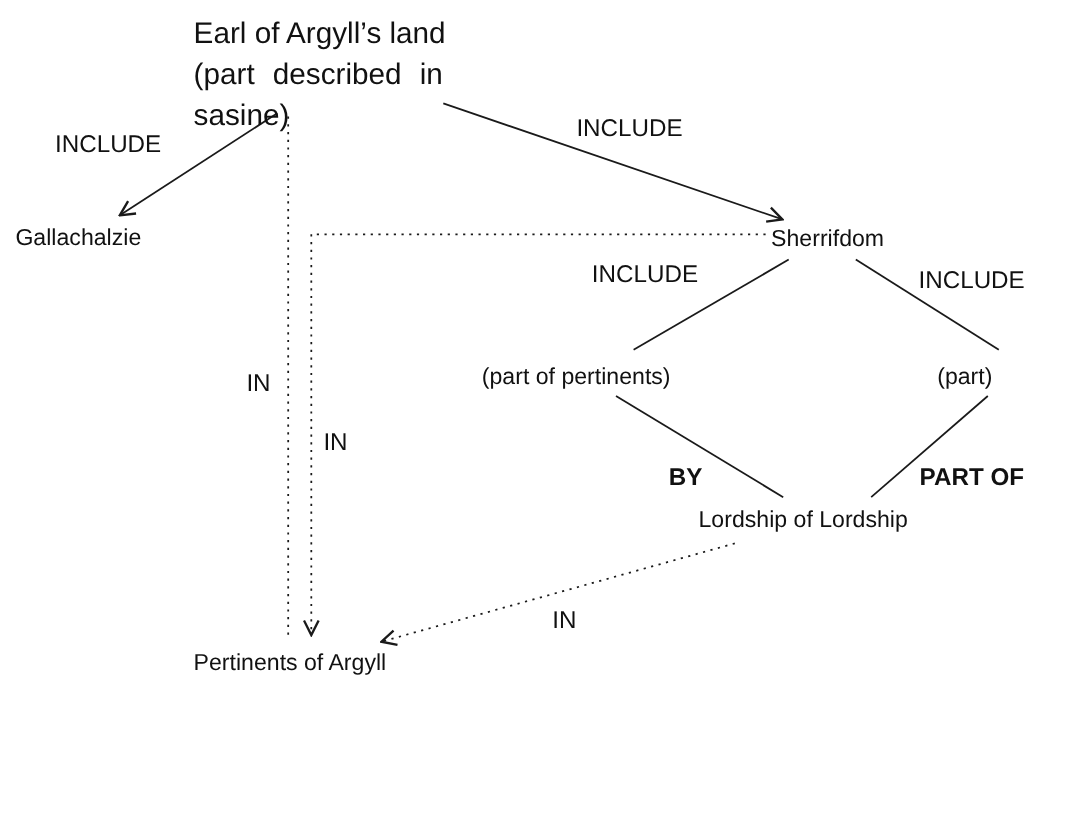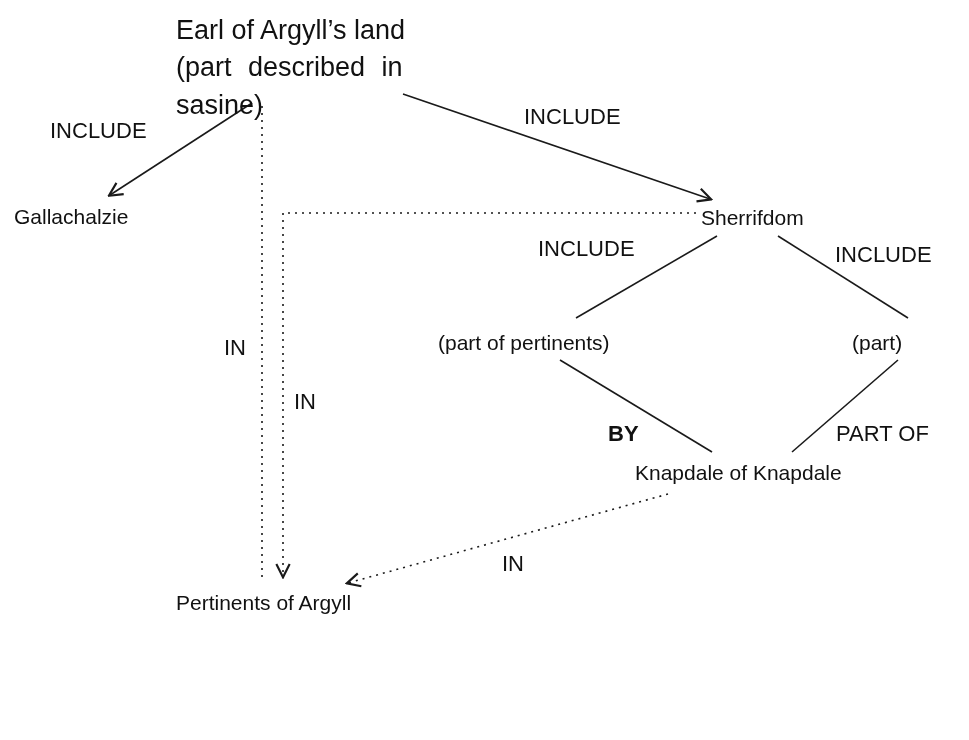--- a/index.html
+++ b/index.html
@@ -85,35 +85,35 @@
   </div>
 
   <div class="label" style="left:14px; top:203px;">Gallachalzie</div>
 
   <div class="label" style="left:701px; top:204px;">Sherrifdom</div>
 
   <div class="label" style="left:414px; top:329px;margin-left:24px;">(part of pertinents)</div>
 
   <div class="label" style="left:852px; top:329px;">(part)</div>
 
-  <div class="label" style="left:635px; top:459px;">Knapdale of Knapdale</div>
+  <div class="label" style="left:635px; top:459px;">Lordship of Lordship</div>
 
   <div class="label" style="left:176px; top:589px;">Pertinents of Argyll</div>
 
   <div class="edge-label" style="left:50px; top:118px;">INCLUDE</div>
 
   <div class="edge-label" style="left:524px; top:104px;">INCLUDE</div>
 
   <div class="edge-label" style="left:538px; top:236px;">INCLUDE</div>
 
   <div class="edge-label" style="left:835px; top:242px;">INCLUDE</div>
 
   <div class="edge-label" style="left:224px; top:335px;">IN</div>
 
   <div class="edge-label" style="left:294px; top:389px;">IN</div>
 
   <div class="edge-label" style="left:608px; top:421px;font-weight:bold;">BY</div>
 
-  <div class="edge-label" style="left:836px; top:421px;">PART OF</div>
+  <div class="edge-label" style="left:836px; top:421px;font-weight:bold;">PART OF</div>
 
   <div class="edge-label" style="left:502px; top:551px;">IN</div>
 
 </div>
 
 </body></html>

